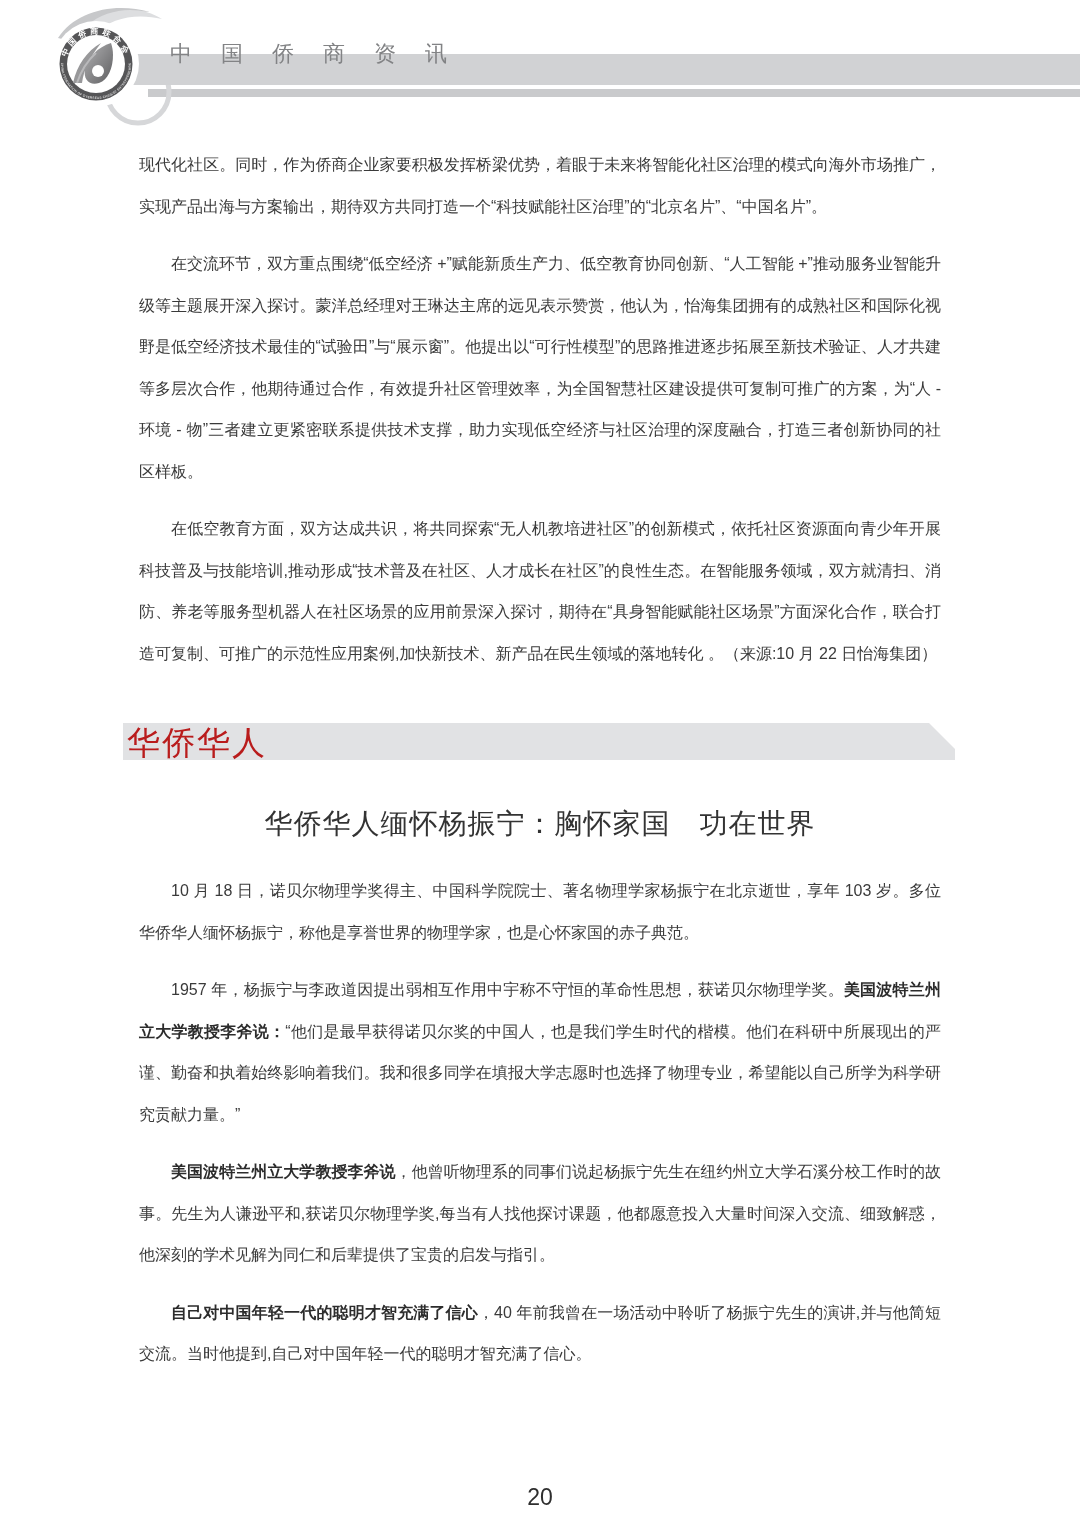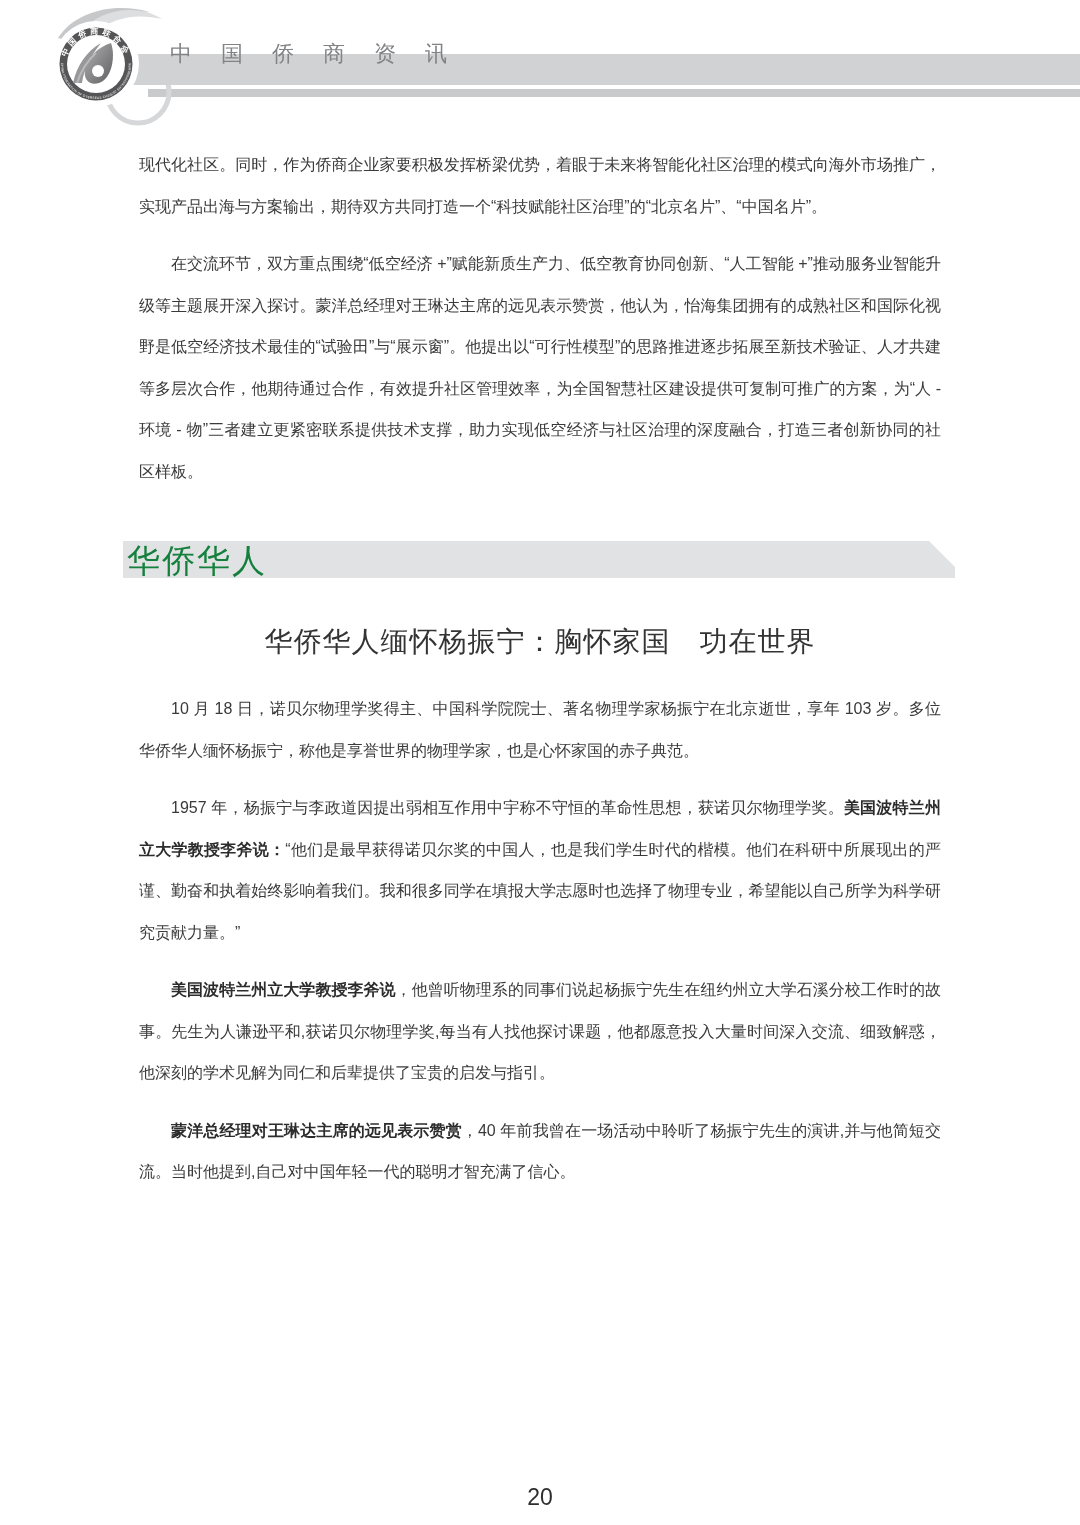--- a/index.html
+++ b/index.html
@@ -38,21 +38,21 @@
 
   .section-bar {
     margin-top:52px; width:832px; height:37px;
     background:#e1e2e4; position:relative;
     clip-path:polygon(0 0, calc(100% - 26px) 0, 100% 26px, 100% 100%, 0 100%);
   }
   .section-label {
     display:block;
     font-family:"Liberation Serif", serif;
     font-size:33px; line-height:40px; margin-top:-3px;
-    color:#15803d; padding-left:4px; letter-spacing:2px;
+    color:#b91c1c; padding-left:4px; letter-spacing:2px;
     white-space:nowrap;
   }
 
   .article-title {
     margin:45px 0 0 0; text-align:center;
     font-size:28px; font-weight:normal; color:#333333; letter-spacing:1px;
   }
   .article2-first { margin-top:27px; }
 
   .page-number {
@@ -108,32 +108,33 @@
       <path d="M75,41 C62,45 51,56 49,67 C47,78 54,84 63,81 C72,78 77,66 77,53 C77,48 76,44 75,41 Z" fill="url(#petalGrad)"></path>
       <circle cx="62" cy="69" r="6" fill="#ffffff"></circle>
       <path d="M41,81 C45,69 51,59 60,51" fill="none" stroke="#b9b9bb" stroke-width="2"></path>
     </g>
   </svg>
 
   <main class="content">
 
     <p class="body-p no-indent">现代化社区。同时，作为侨商企业家要积极发挥桥梁优势，着眼于未来将智能化社区治理的模式向海外市场推广，实现产品出海与方案输出，期待双方共同打造一个“科技赋能社区治理”的“北京名片”、“中国名片”。</p>
     <p class="body-p">在交流环节，双方重点围绕“低空经济 +”赋能新质生产力、低空教育协同创新、“人工智能 +”推动服务业智能升级等主题展开深入探讨。蒙洋总经理对王琳达主席的远见表示赞赏，他认为，怡海集团拥有的成熟社区和国际化视野是低空经济技术最佳的“试验田”与“展示窗”。他提出以“可行性模型”的思路推进逐步拓展至新技术验证、人才共建等多层次合作，他期待通过合作，有效提升社区管理效率，为全国智慧社区建设提供可复制可推广的方案，为“人 - 环境 - 物”三者建立更紧密联系提供技术支撑，助力实现低空经济与社区治理的深度融合，打造三者创新协同的社区样板。</p>
+    <p class="body-p">在低空教育方面，双方达成共识，将共同探索“无人机教培进社区”的创新模式，依托社区资源面向青少年开展科技普及与技能培训,推动形成“技术普及在社区、人才成长在社区”的良性生态。在智能服务领域，双方就清扫、消防、养老等服务型机器人在社区场景的应用前景深入探讨，期待在“具身智能赋能社区场景”方面深化合作，联合打造可复制、可推广的示范性应用案例,加快新技术、新产品在民生领域的落地转化 。（来源:10 月 22 日怡海集团）</p>
 
     <div class="section-bar">
       <span class="section-label">华侨华人</span>
     </div>
 
     <h1 class="article-title">华侨华人缅怀杨振宁：胸怀家国　功在世界</h1>
 
     <p class="body-p article2-first">10 月 18 日，诺贝尔物理学奖得主、中国科学院院士、著名物理学家杨振宁在北京逝世，享年 103 岁。多位华侨华人缅怀杨振宁，称他是享誉世界的物理学家，也是心怀家国的赤子典范。</p>
 
     <p class="body-p"><span>1957 年，杨振宁与李政道因提出弱相互作用中宇称不守恒的革命性思想，获诺贝尔物理学奖。</span><span class="bold-lead">美国波特兰州立大学教授李斧说：</span><span>“他们是最早获得诺贝尔奖的中国人，也是我们学生时代的楷模。他们在科研中所展现出的严谨、勤奋和执着始终影响着我们。我和很多同学在填报大学志愿时也选择了物理专业，希望能以自己所学为科学研究贡献力量。”</span></p>
 
     <p class="body-p"><span class="bold-lead">美国波特兰州立大学教授李斧说</span><span>，他曾听物理系的同事们说起杨振宁先生在纽约州立大学石溪分校工作时的故事。先生为人谦逊平和,获诺贝尔物理学奖,每当有人找他探讨课题，他都愿意投入大量时间深入交流、细致解惑，他深刻的学术见解为同仁和后辈提供了宝贵的启发与指引。</span></p>
 
-    <p class="body-p"><span class="bold-lead">蒙洋总经理对王琳达主席的远见表示赞赏</span><span>，40 年前我曾在一场活动中聆听了杨振宁先生的演讲,并与他简短交流。当时他提到,自己对中国年轻一代的聪明才智充满了信心。</span></p>
+    <p class="body-p"><span class="bold-lead">自己对中国年轻一代的聪明才智充满了信心</span><span>，40 年前我曾在一场活动中聆听了杨振宁先生的演讲,并与他简短交流。当时他提到,自己对中国年轻一代的聪明才智充满了信心。</span></p>
 
   </main>
 
   <div class="page-number">20</div>
 
 </div>
 
 </body></html>

